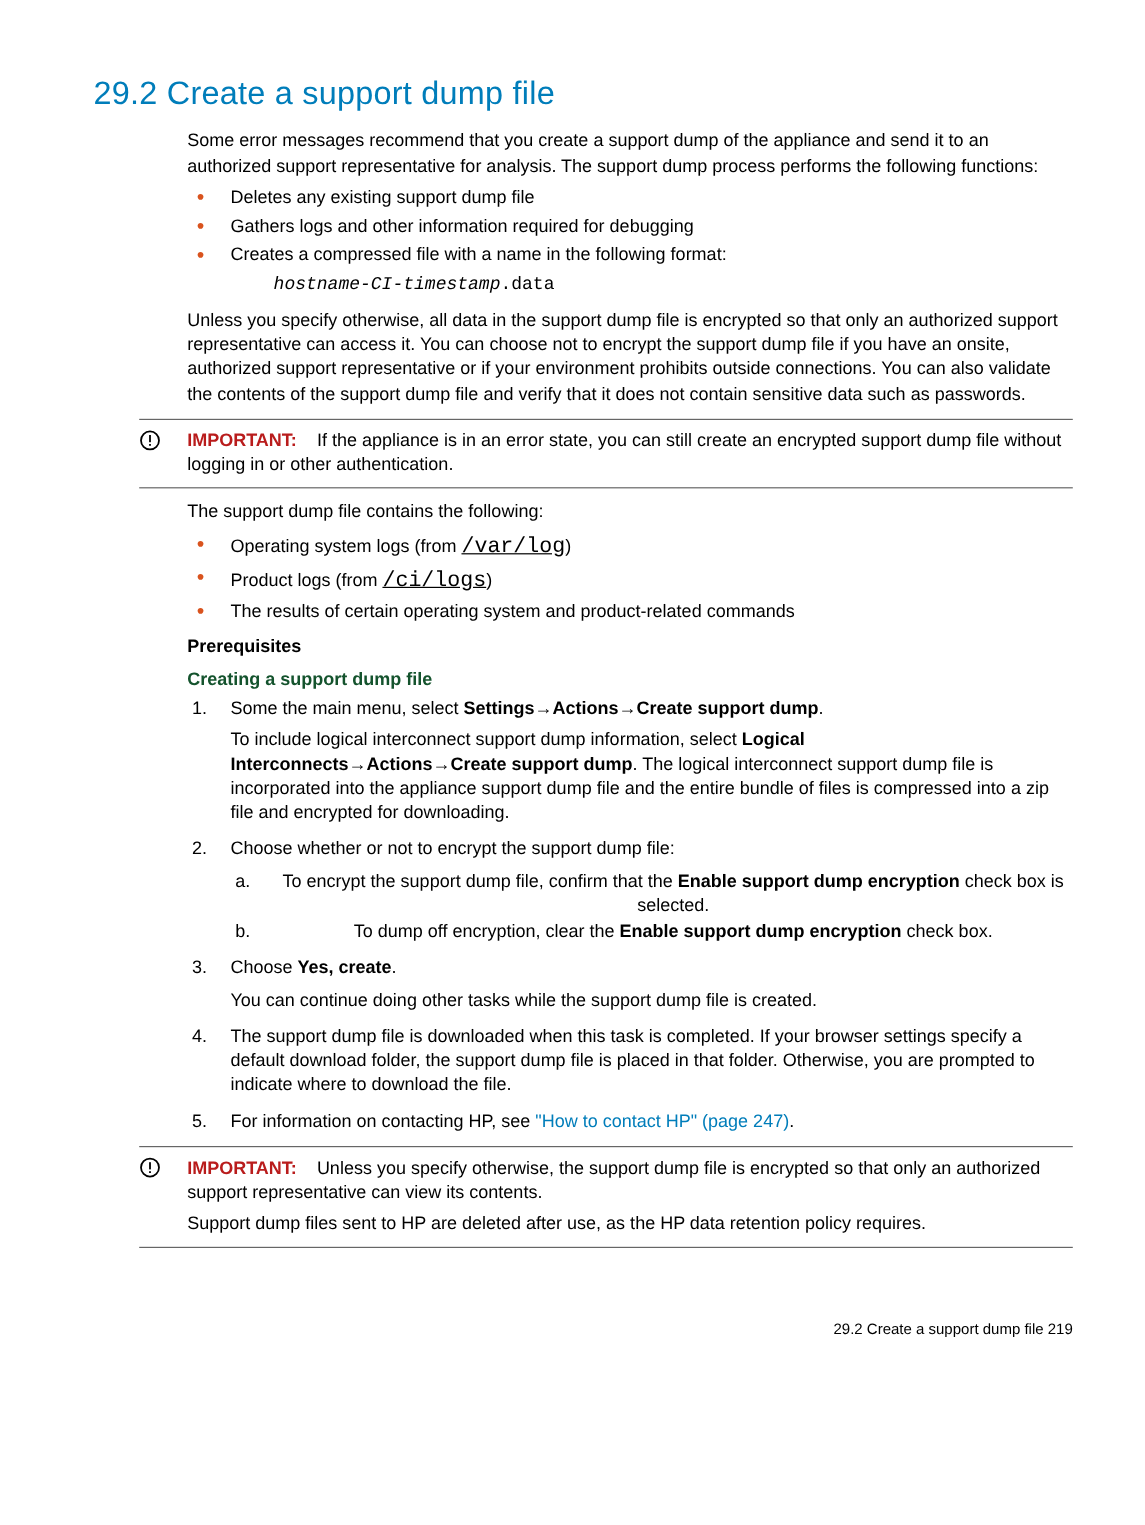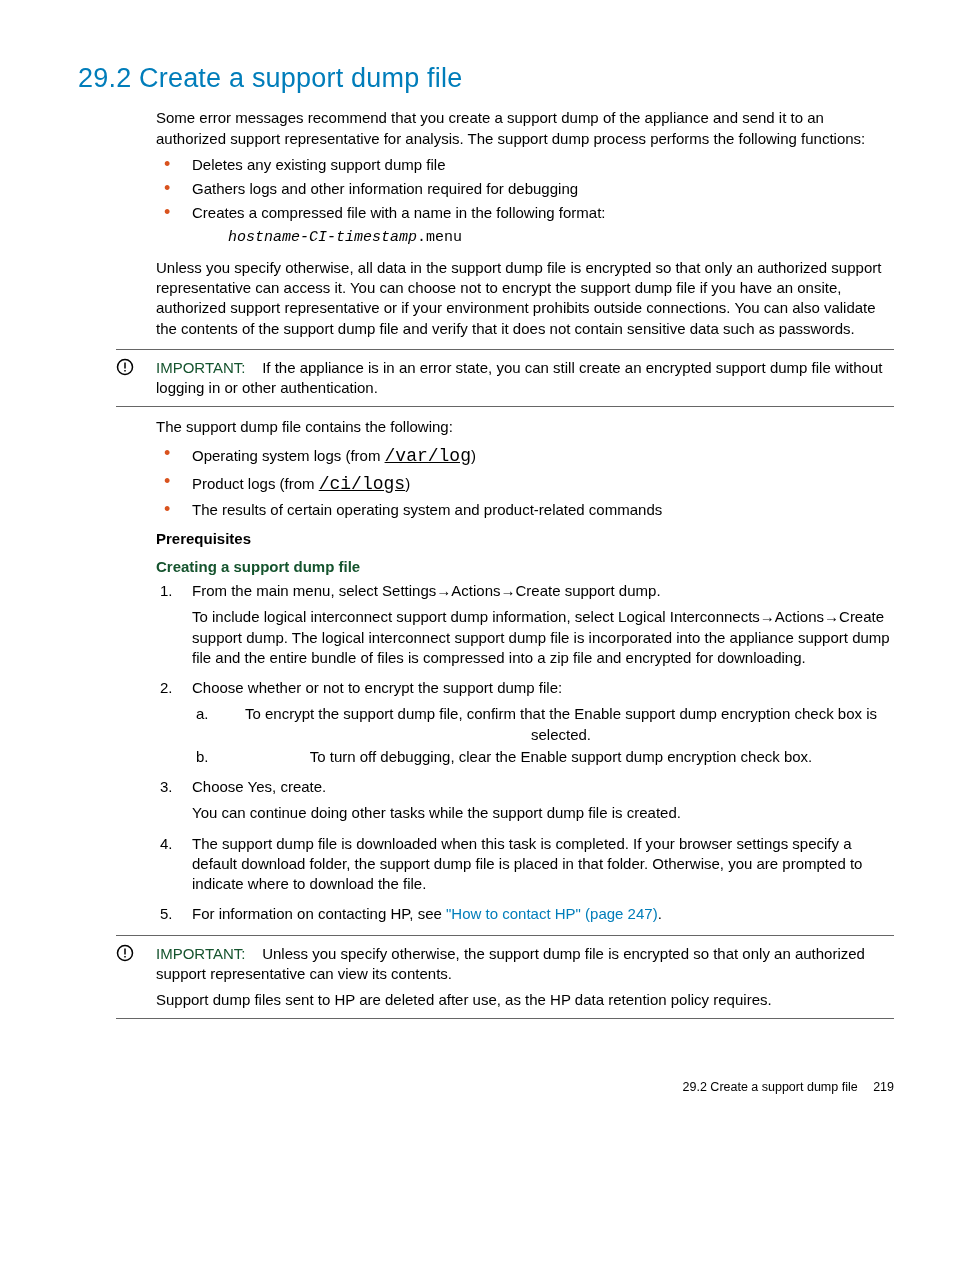--- a/index.html
+++ b/index.html
@@ -63,22 +63,22 @@
     padding: 8px 0 8px 0;
     margin: 10px 0 10px -40px;
     padding-left: 40px;
   }
   .note-wrap .icon {
     position: absolute;
     left: 0;
     top: 8px;
   }
   .important-label {
-    font-weight: normal;
-    color: #14532d;
+    font-weight: bold;
+    color: #b91c1c;
   }
   .note-wrap p { margin: 0; }
   .note-wrap p + p { margin-top: 6px; }
   .subhead {
     font-weight: bold;
     color: #14532d;
     margin: 8px 0 4px 0;
   }
   .subhead-black {
     font-weight: bold;
@@ -115,45 +115,45 @@
     margin: 2px 0;
     counter-increment: sub;
     text-align: center;
   }
   ol.substeps > li::before {
     content: counter(sub, lower-alpha) ".";
     position: absolute;
     left: 4px;
     top: 0;
   }
-  b { font-weight: normal; }
+  b { font-weight: bold; }
   .link { color: #007dba; }
   .footer {
     margin-top: 60px;
     text-align: right;
     font-size: 12.5px;
   }
-  .footer .pg { margin-left: 12px; }
+  .footer .pg { margin-left: 0; }
   svg.alert-icon { width: 18px; height: 18px; display:block; }
 </style>
 </head>
 <body>
 
 <h1 class="section-title">29.2 Create a support dump file</h1>
 
 <div class="content">
 
   <p class="para">Some error messages recommend that you create a support dump of the appliance and send it to an authorized support representative for analysis. The support dump process performs the following functions:</p>
 
   <ul class="bullets">
     <li>Deletes any existing support dump file</li>
     <li>Gathers logs and other information required for debugging</li>
     <li>
       <span>Creates a compressed file with a name in the following format:</span>
-      <div class="code-block"><i><span>hostname-CI-timestamp</span></i><span>.menu</span></div>
+      <div class="code-block"><i><span>hostname-CI-timestamp</span></i><span>.data</span></div>
     </li>
   </ul>
 
   <p class="para">Unless you specify otherwise, all data in the support dump file is encrypted so that only an authorized support representative can access it. You can choose not to encrypt the support dump file if you have an onsite, authorized support representative or if your environment prohibits outside connections. You can also validate the contents of the support dump file and verify that it does not contain sensitive data such as passwords.</p>
 
   <div class="note-wrap">
     <span class="icon">
       <svg class="alert-icon" viewBox="0 0 24 24">
           <circle cx="12" cy="12" r="10" fill="none" stroke="#000" stroke-width="2"></circle>
           <rect x="11" y="6" width="2" height="8" fill="#000"></rect>
@@ -171,28 +171,28 @@
     <li>The results of certain operating system and product-related commands</li>
   </ul>
 
 
   <p class="subhead-black">Prerequisites</p>
 
   <p class="subhead">Creating a support dump file</p>
 
   <ol class="steps">
     <li>
-      <p><span>From the main menu, select </span><b>Settings</b><span>→</span><b>Actions</b><span>→</span><b>Create support dump</b><span>.</span></p>
+      <p><span>Some the main menu, select </span><b>Settings</b><span>→</span><b>Actions</b><span>→</span><b>Create support dump</b><span>.</span></p>
       <p><span>To include logical interconnect support dump information, select </span><b>Logical Interconnects</b><span>→</span><b>Actions</b><span>→</span><b>Create support dump</b><span>. The logical interconnect support dump file is incorporated into the appliance support dump file and the entire bundle of files is compressed into a zip file and encrypted for downloading.</span></p>
     </li>
     <li>
       <p>Choose whether or not to encrypt the support dump file:</p>
       <ol class="substeps">
         <li><span>To encrypt the support dump file, confirm that the </span><b>Enable support dump encryption</b><span> check box is selected.</span></li>
-        <li><span>To turn off debugging, clear the </span><b>Enable support dump encryption</b><span> check box.</span></li>
+        <li><span>To dump off encryption, clear the </span><b>Enable support dump encryption</b><span> check box.</span></li>
       </ol>
     </li>
     <li>
       <p><span>Choose </span><b>Yes, create</b><span>.</span></p>
       <p>You can continue doing other tasks while the support dump file is created.</p>
     </li>
     <li>
       <p>The support dump file is downloaded when this task is completed. If your browser settings specify a default download folder, the support dump file is placed in that folder. Otherwise, you are prompted to indicate where to download the file.</p>
     </li>
     <li>

